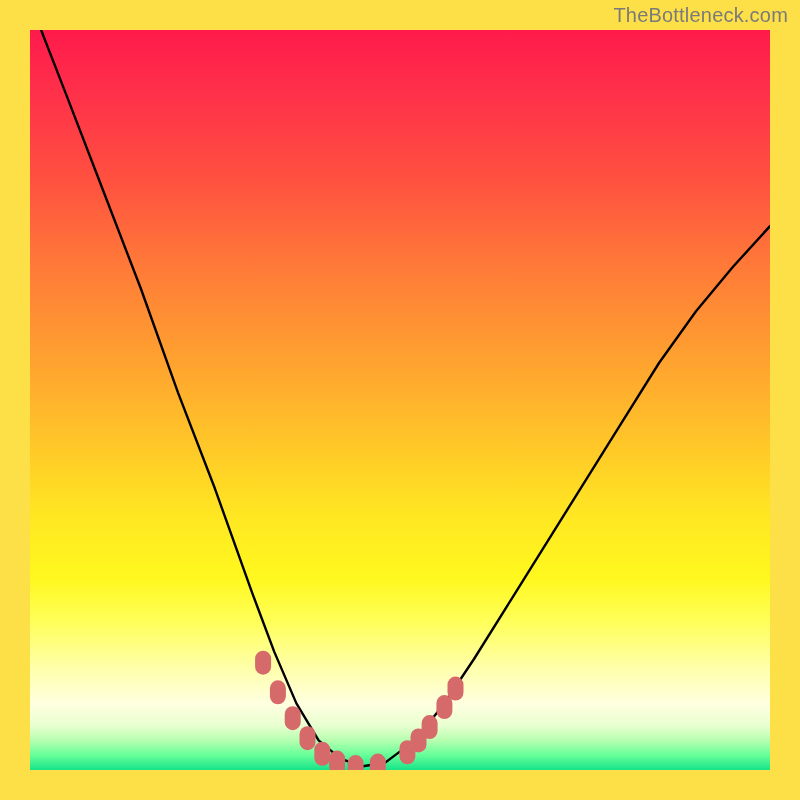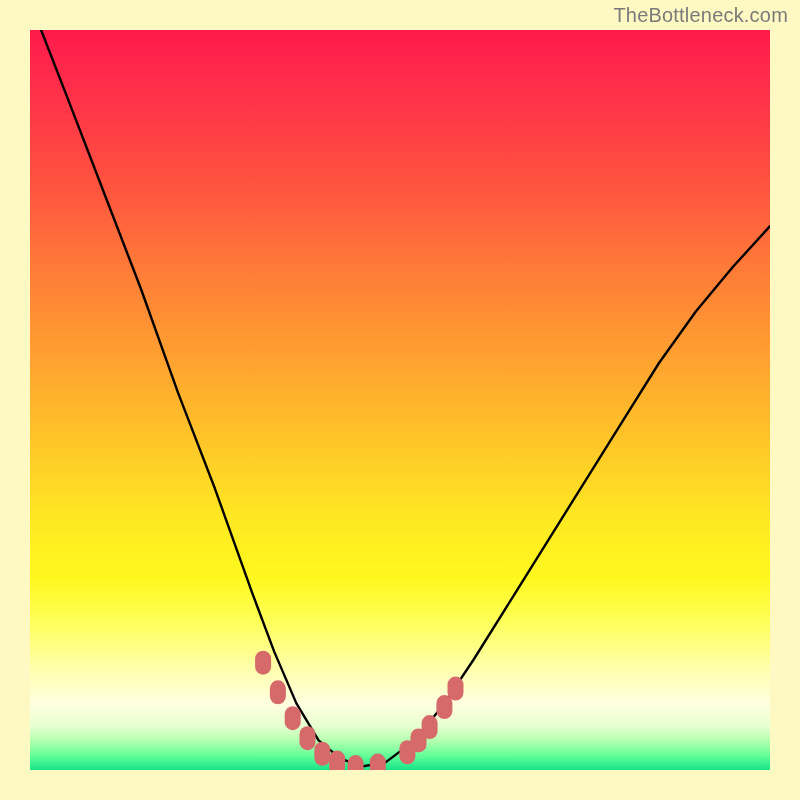--- a/index.html
+++ b/index.html
@@ -8,21 +8,21 @@
     width: 800px;
     height: 800px;
     background: #000000;
     overflow: hidden;
     font-family: Arial, Helvetica, sans-serif;
   }
   .stage {
     position: relative;
     width: 800px;
     height: 800px;
-    background: #fef9c3;
+    background: #fde047;
   }
   .watermark {
     position: absolute;
     top: 4px;
     right: 12px;
     color: #7a7a7a;
     font-size: 20px;
     font-weight: 500;
     letter-spacing: 0.2px;
     z-index: 50;

